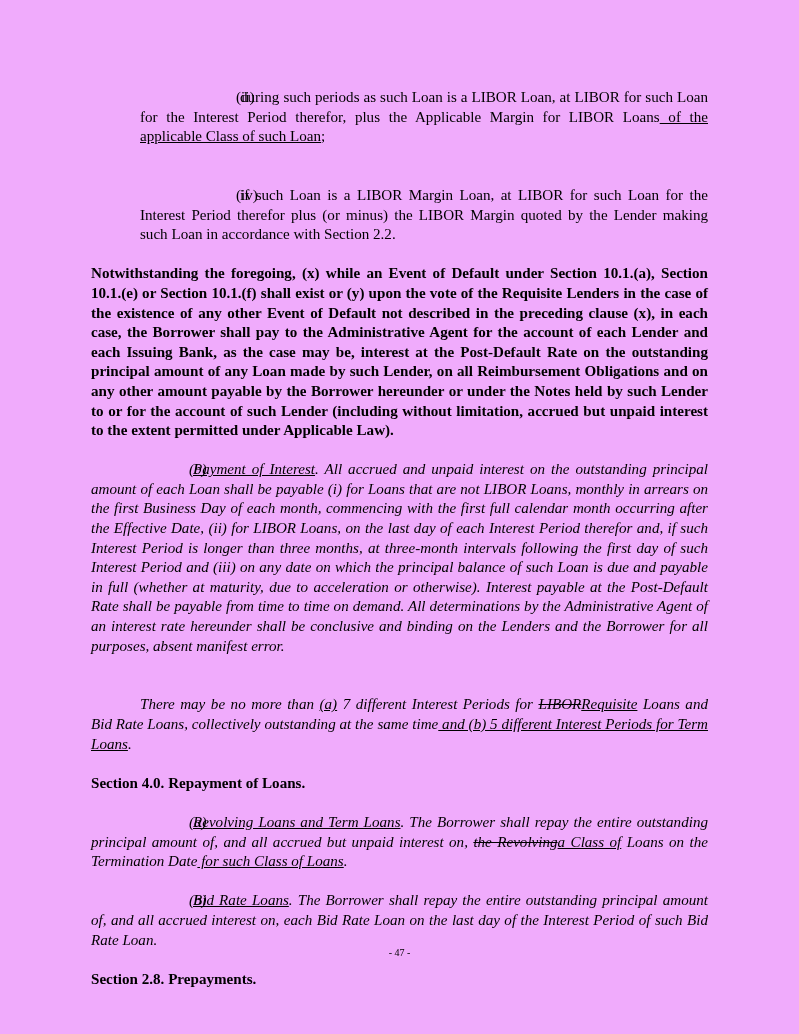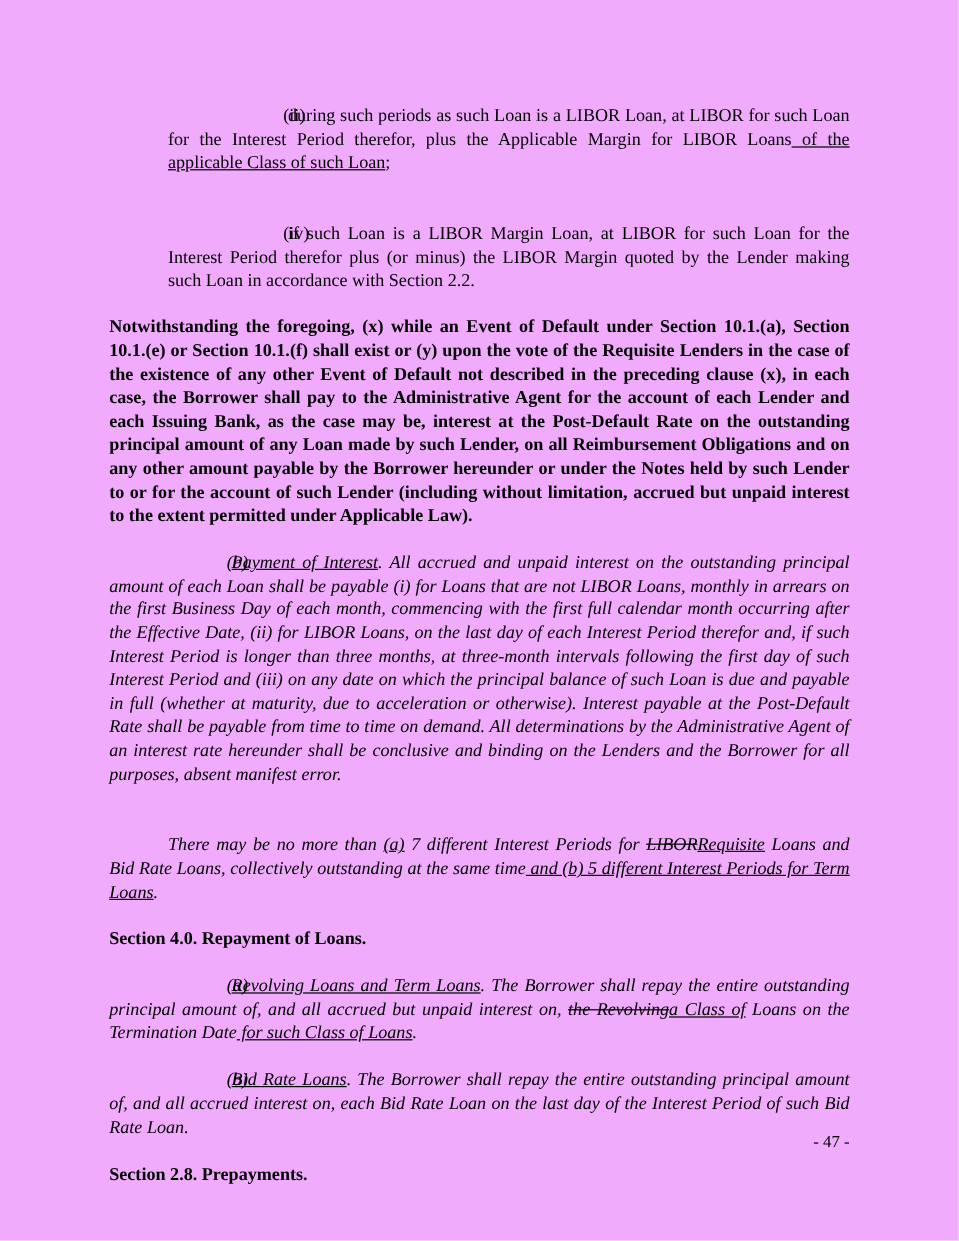--- a/index.html
+++ b/index.html
@@ -74,22 +74,22 @@
   u.u {
     text-decoration: underline;
   }
   .footer {
     position: absolute;
     left: 91px;
     top: 944px;
     width: 617px;
   }
   .pagenum {
-    text-align: right;
-    font-size: 14px;
+    text-align: center;
+    font-size: 10px;
     line-height: 18px;
   }
   .footer-row {
     display: flex;
     justify-content: space-between;
     align-items: baseline;
     margin-top: 4px;
     font-size: 11.4px;
     line-height: 14px;
   }

